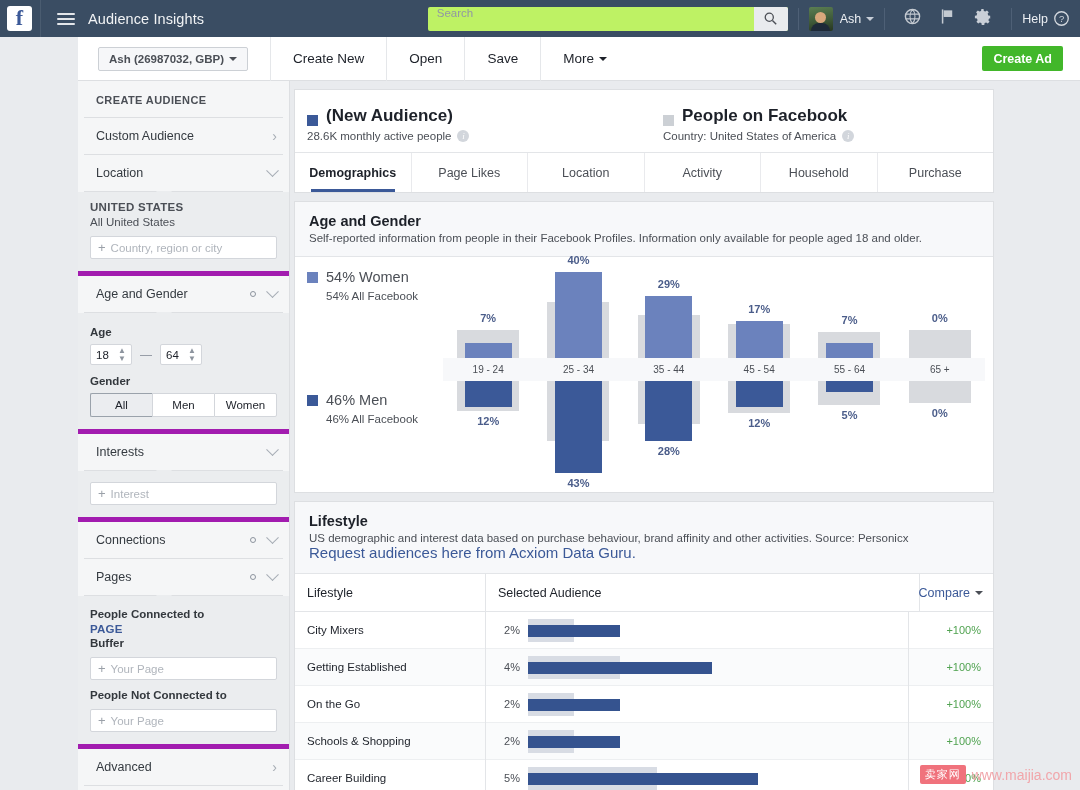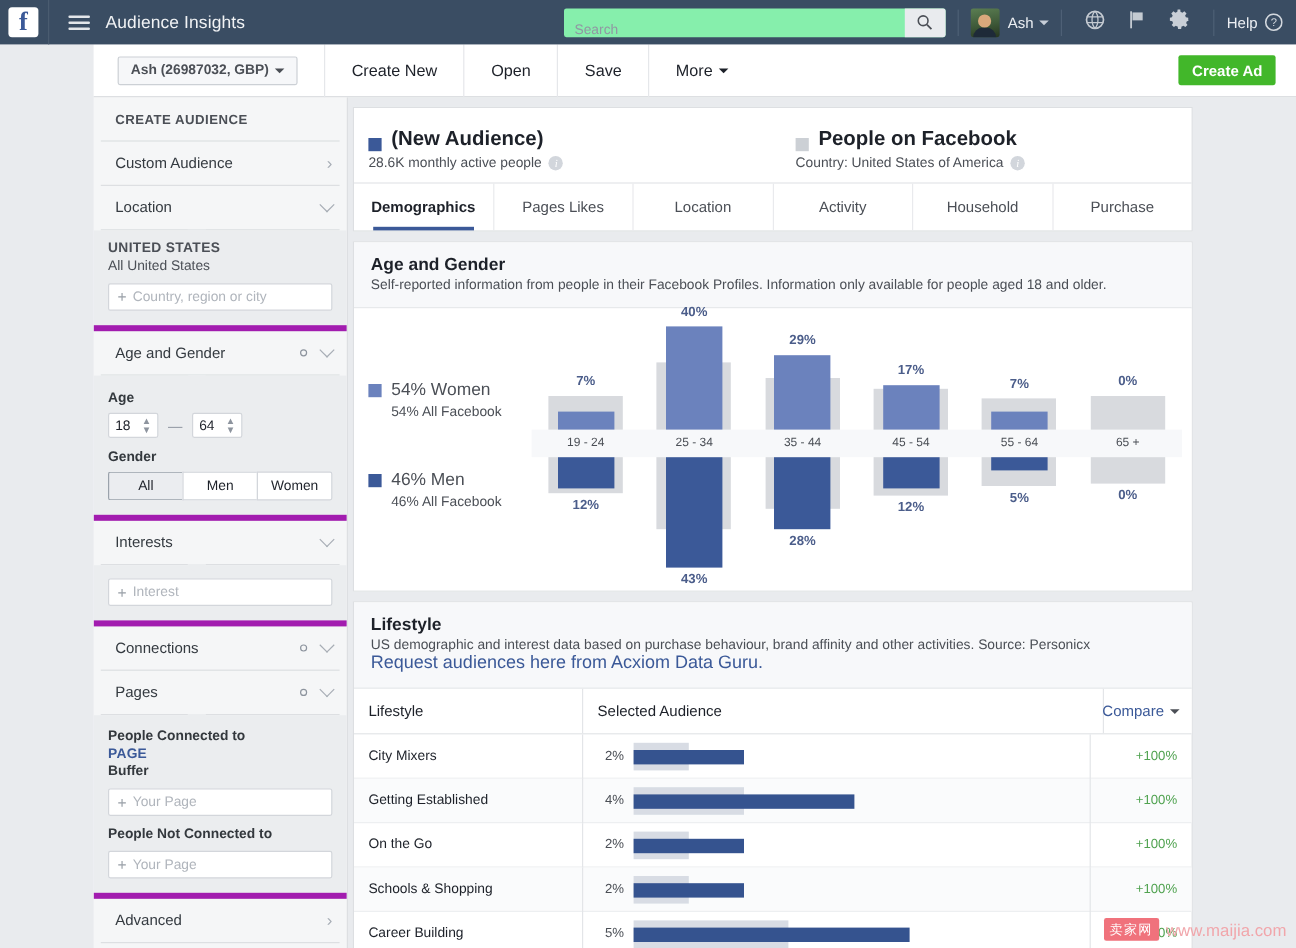--- a/index.html
+++ b/index.html
@@ -27,22 +27,22 @@
     text-align: center; overflow: hidden;
   }
   .tb-div { width: 1px; height: 37px; background: #4a5c70; margin: 0 8px; }
   #hamburger { width: 18px; margin-left: 8px; cursor: pointer; }
   #hamburger span {
     display: block; height: 2px; background: #e3e6ea; margin: 3px 0; border-radius: 1px;
   }
   #app-title { color: #f1f3f5; font-size: 14.5px; margin-left: 13px; letter-spacing: .1px; }
   #tb-right { margin-left: auto; display: flex; align-items: center; height: 37px; }
   #search-wrap {
-    position: relative; width: 318px; height: 24px; background: #86efac;
-    border-radius: 2px; display: flex; align-items: flex-end;
+    position: relative; width: 360px; height: 24px; background: #bef264;
+    border-radius: 2px; display: flex; align-items: flex-start;
   }
   #search-input {
     border: 0; outline: 0; background: transparent;
     font-size: 11.5px; padding-left: 9px; width: 270px;
     font-family: "Liberation Sans", sans-serif; color: #1d2129;
   }
   #search-input::placeholder { color: #9197a3; }
   #search-btn {
     position: absolute; right: 0; top: 0; width: 34px; height: 24px;
     background: #e9ebee; border-radius: 0 2px 2px 0;
@@ -208,21 +208,21 @@
   }
   
   .sec-head { background: #f7f8fa; border-bottom: 1px solid #e3e5e8; padding: 11px 14px 12px 14px; }
   .sec-title { font-size: 14.5px; font-weight: bold; color: #1d2129; }
   .sec-desc { font-size: 11.5px; color: #4b4f56; margin-top: 3px; }
   .sec-link { font-size: 15px; color: #3b5998; }
 
   
   #ag-body { position: relative; height: 235px; background: #fff; }
   .legend { position: absolute; left: 12px; display: flex; align-items: flex-start; }
-  #legend-women { top: 11px; margin-top: 48px; }
+  #legend-women { top: 11px; }
   #legend-men { top: 134px; }
   .legend .swatch { margin-top: 4px; }
   .lg-main { font-size: 14.5px; color: #4b4f56; }
   .lg-sub { font-size: 11.5px; color: #4b4f56; margin-top: 4px; }
   .sw-women { background: #6b82bd; }
   .sw-men { background: #3b5998; }
 
   #plot { position: absolute; left: 148px; right: 8px; top: 0; bottom: 0; }
   .grp { position: absolute; top: 0; bottom: 0; }
   .gbar-w, .gbar-m { position: absolute; background: #d8dade; }
@@ -473,21 +473,21 @@
         </div>
         <div class="aud-sub">
           <span>Country: United States of America</span>
           <span class="info-i">i</span>
         </div>
       </div>
     </div>
 
     <div id="tabs">
       <div class="tab active">Demographics</div>
-      <div class="tab">Pages Likes</div>
+      <div class="tab">Page Likes</div>
       <div class="tab">Location</div>
       <div class="tab">Activity</div>
       <div class="tab">Household</div>
       <div class="tab">Purchase</div>
     </div>
   </div>
 
   <div class="card">
     <div class="sec-head">
       <div class="sec-title">Age and Gender</div>

